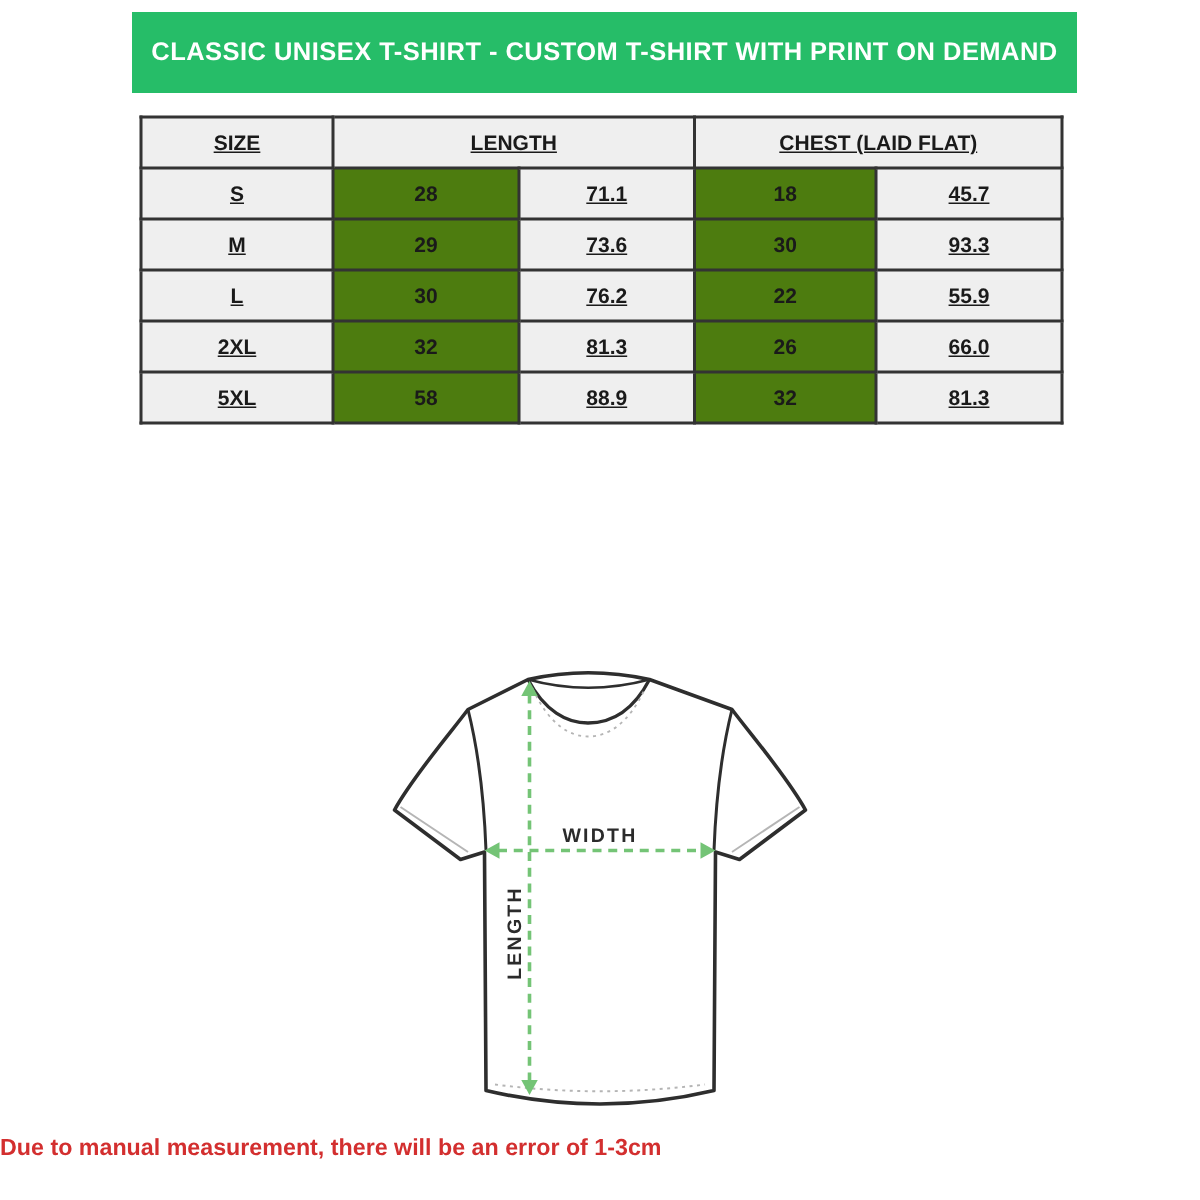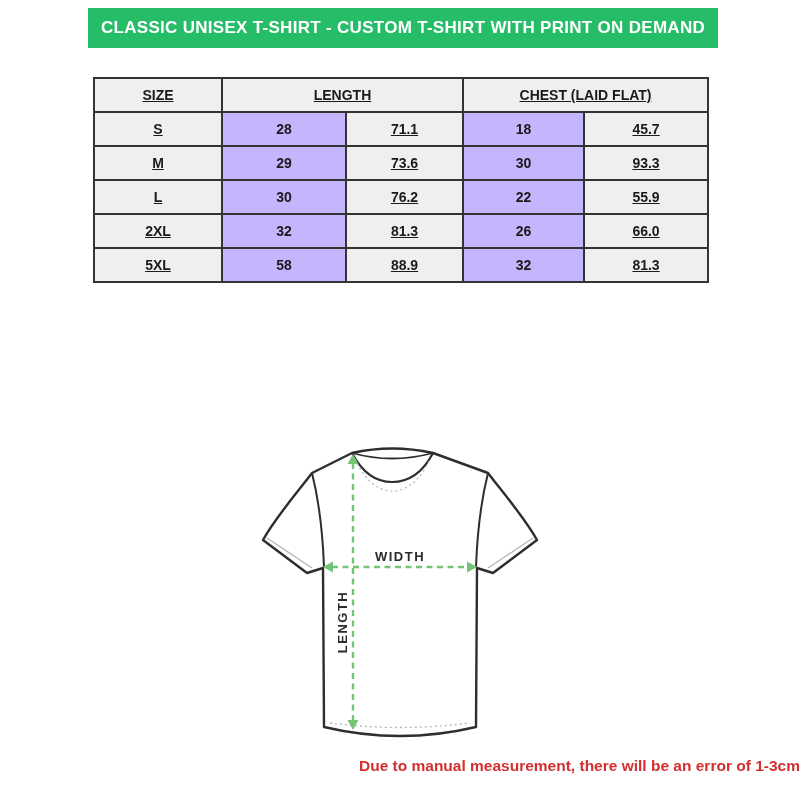--- a/index.html
+++ b/index.html
@@ -10,45 +10,45 @@
     --cell-shade:#efefef;
     --border-dark:#333333;
     --ink:#1a1a1a;
   }
   html,body{margin:0;padding:0;background:#ffffff;}
   .stage{
     position:relative;width:800px;height:800px;background:#ffffff;
     font-family:"Liberation Sans","DejaVu Sans",sans-serif;overflow:hidden;
   }
   .banner{
-    position:absolute;left:88px;top:8px;width:630px;height:40px;
+    position:absolute;left:88px;top:8px;width:630px;height:54px;
     background:var(--banner-green);
     display:flex;align-items:center;justify-content:center;
   }
   .banner-title{
     color:#ffffff;font-size:17px;font-weight:700;letter-spacing:.3px;white-space:nowrap;
   }
   table.size-table{
     position:absolute;left:93px;top:77px;width:614px;
     border-collapse:collapse;table-layout:fixed;
   }
   table.size-table th,table.size-table td{
     border:2px solid var(--border-dark);
     height:32px;text-align:center;vertical-align:middle;
     font-size:14px;font-weight:700;color:var(--ink);
-    background:#c4b5fd;padding:0;
+    background:#4d7c0f;padding:0;
   }
   table.size-table .shade{background:var(--cell-shade);text-decoration:underline;}
   .diagram-wrap{position:absolute;left:250px;top:440px;width:300px;height:310px;}
   .dim-label{
     font-family:"Liberation Sans","DejaVu Sans",sans-serif;
     font-size:13px;font-weight:700;letter-spacing:1.5px;fill:#2b2b2b;
   }
   .note{
-    position:absolute;left:0;top:757px;width:800px;text-align:right;
+    position:absolute;left:0;top:757px;width:800px;text-align:left;
     color:var(--note-red);font-size:15.5px;font-weight:700;
   }
 </style>
 </head>
 <body>
 
 <div class="stage">
 
   <div class="banner">
     <span class="banner-title">CLASSIC UNISEX T-SHIRT - CUSTOM T-SHIRT WITH PRINT ON DEMAND</span>

